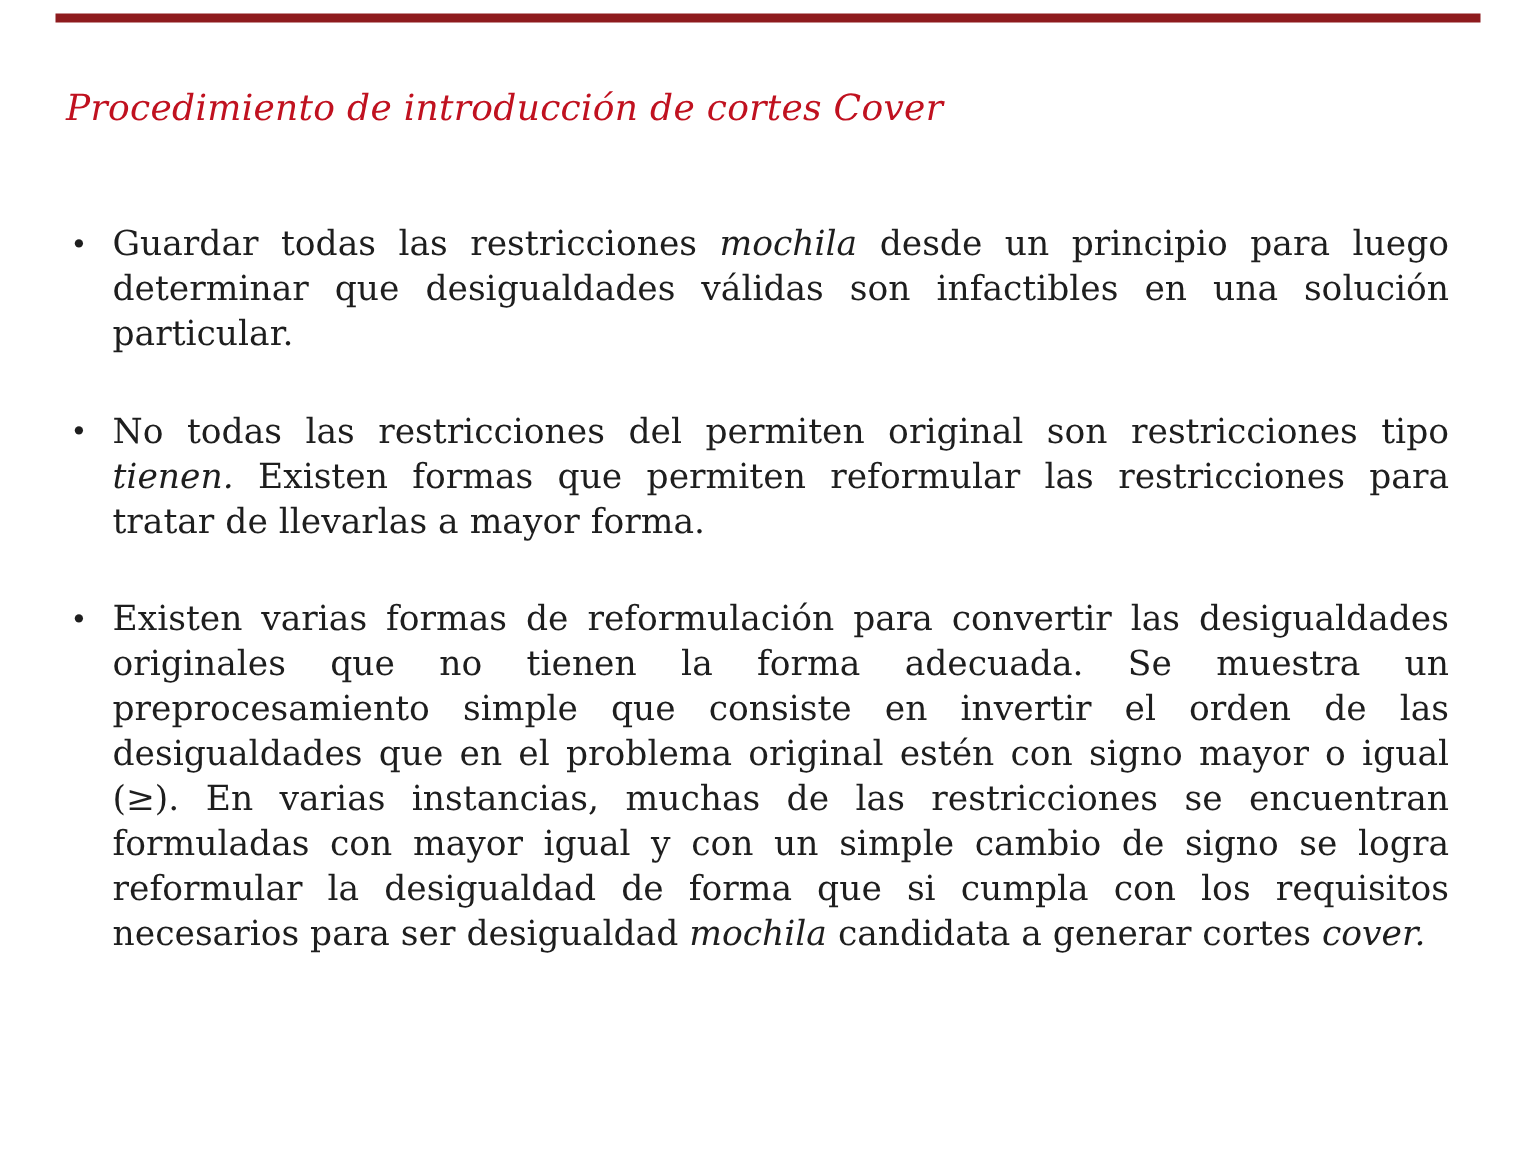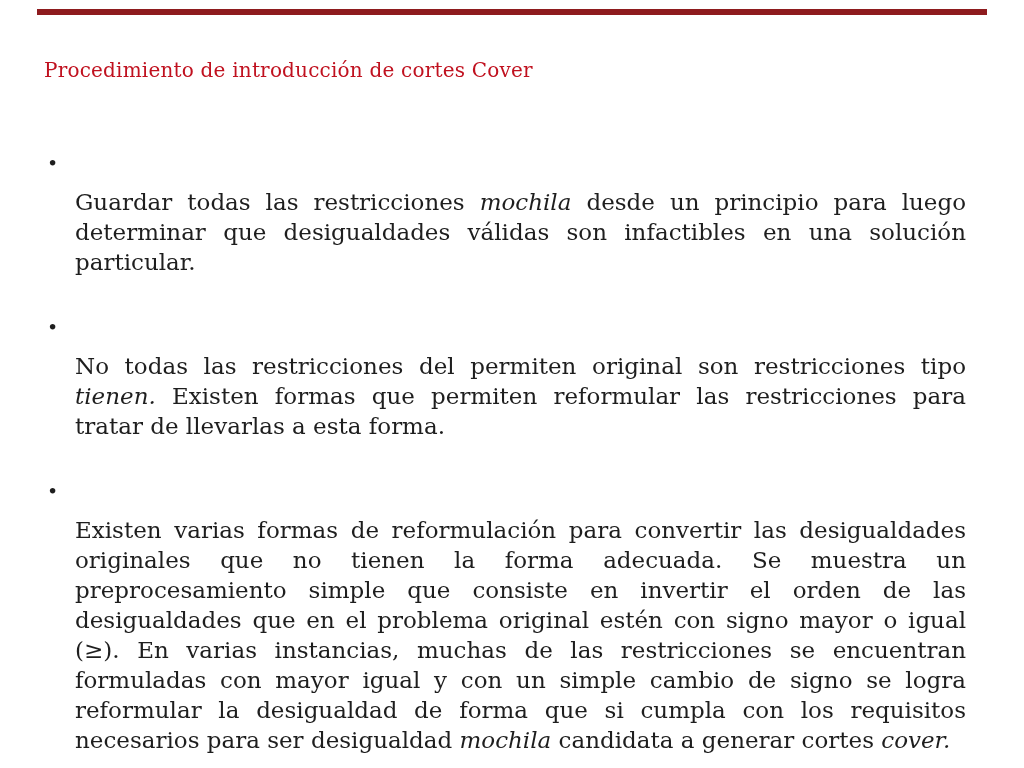--- a/index.html
+++ b/index.html
@@ -21,22 +21,23 @@
     top: 9px;
     width: 950px;
     height: 6px;
     background: var(--bar-color, #8e1b1e);
   }
   .slide-title {
     position: absolute;
     left: 44px;
     top: 58px;
     margin: 0;
-    font-size: 20px;
+    font-size: 24px;
     font-weight: normal;
+    font-style: italic;
     letter-spacing: 0.2px;
     color: var(--title-color, #c0111f);
     white-space: nowrap;
   }
   .bullet-list {
     position: absolute;
     left: 44px;
     top: 148px;
     width: 922px;
     margin: 0;
@@ -55,39 +56,38 @@
     flex: 0 0 31px;
     font-size: 19px;
     line-height: 30px;
     padding-left: 3px;
     box-sizing: border-box;
   }
   .bullet-text {
     flex: 1 1 auto;
     text-align: justify;
     text-justify: inter-word;
-    margin-top: 39px;
   }
   .bullet-text em {
     font-style: italic;
   }
 </style>
 </head>
 <body>
 
 <div class="slide">
   <div class="top-bar"></div>
   <h1 class="slide-title">Procedimiento de introducción de cortes Cover</h1>
   <ul class="bullet-list">
       <li class="bullet-item">
         <span class="bullet-marker">•</span>
         <span class="bullet-text"><span>Guardar todas las restricciones </span><em>mochila</em><span> desde un principio para luego determinar que desigualdades válidas son infactibles en una solución particular.</span></span>
       </li>
       <li class="bullet-item">
         <span class="bullet-marker">•</span>
-        <span class="bullet-text"><span>No todas las restricciones del permiten original son restricciones tipo </span><em>tienen.</em><span> Existen formas que permiten reformular las restricciones para tratar de llevarlas a esta forma.</span></span>
+        <span class="bullet-text"><span>No todas las restricciones del permiten original son restricciones tipo </span><em>tienen.</em><span> Existen formas que permiten reformular las restricciones para tratar de llevarlas a mayor forma.</span></span>
       </li>
       <li class="bullet-item">
         <span class="bullet-marker">•</span>
         <span class="bullet-text"><span>Existen varias formas de reformulación para convertir las desigualdades originales que no tienen la forma adecuada. Se muestra un preprocesamiento simple que consiste en invertir el orden de las desigualdades que en el problema original estén con signo mayor o igual (≥). En varias instancias, muchas de las restricciones se encuentran formuladas con mayor igual y con un simple cambio de signo se logra reformular la desigualdad de forma que si cumpla con los requisitos necesarios para ser desigualdad </span><em>mochila</em><span> candidata a generar cortes </span><em>cover.</em></span>
       </li>
     </ul>
 </div>
 
 </body></html>

